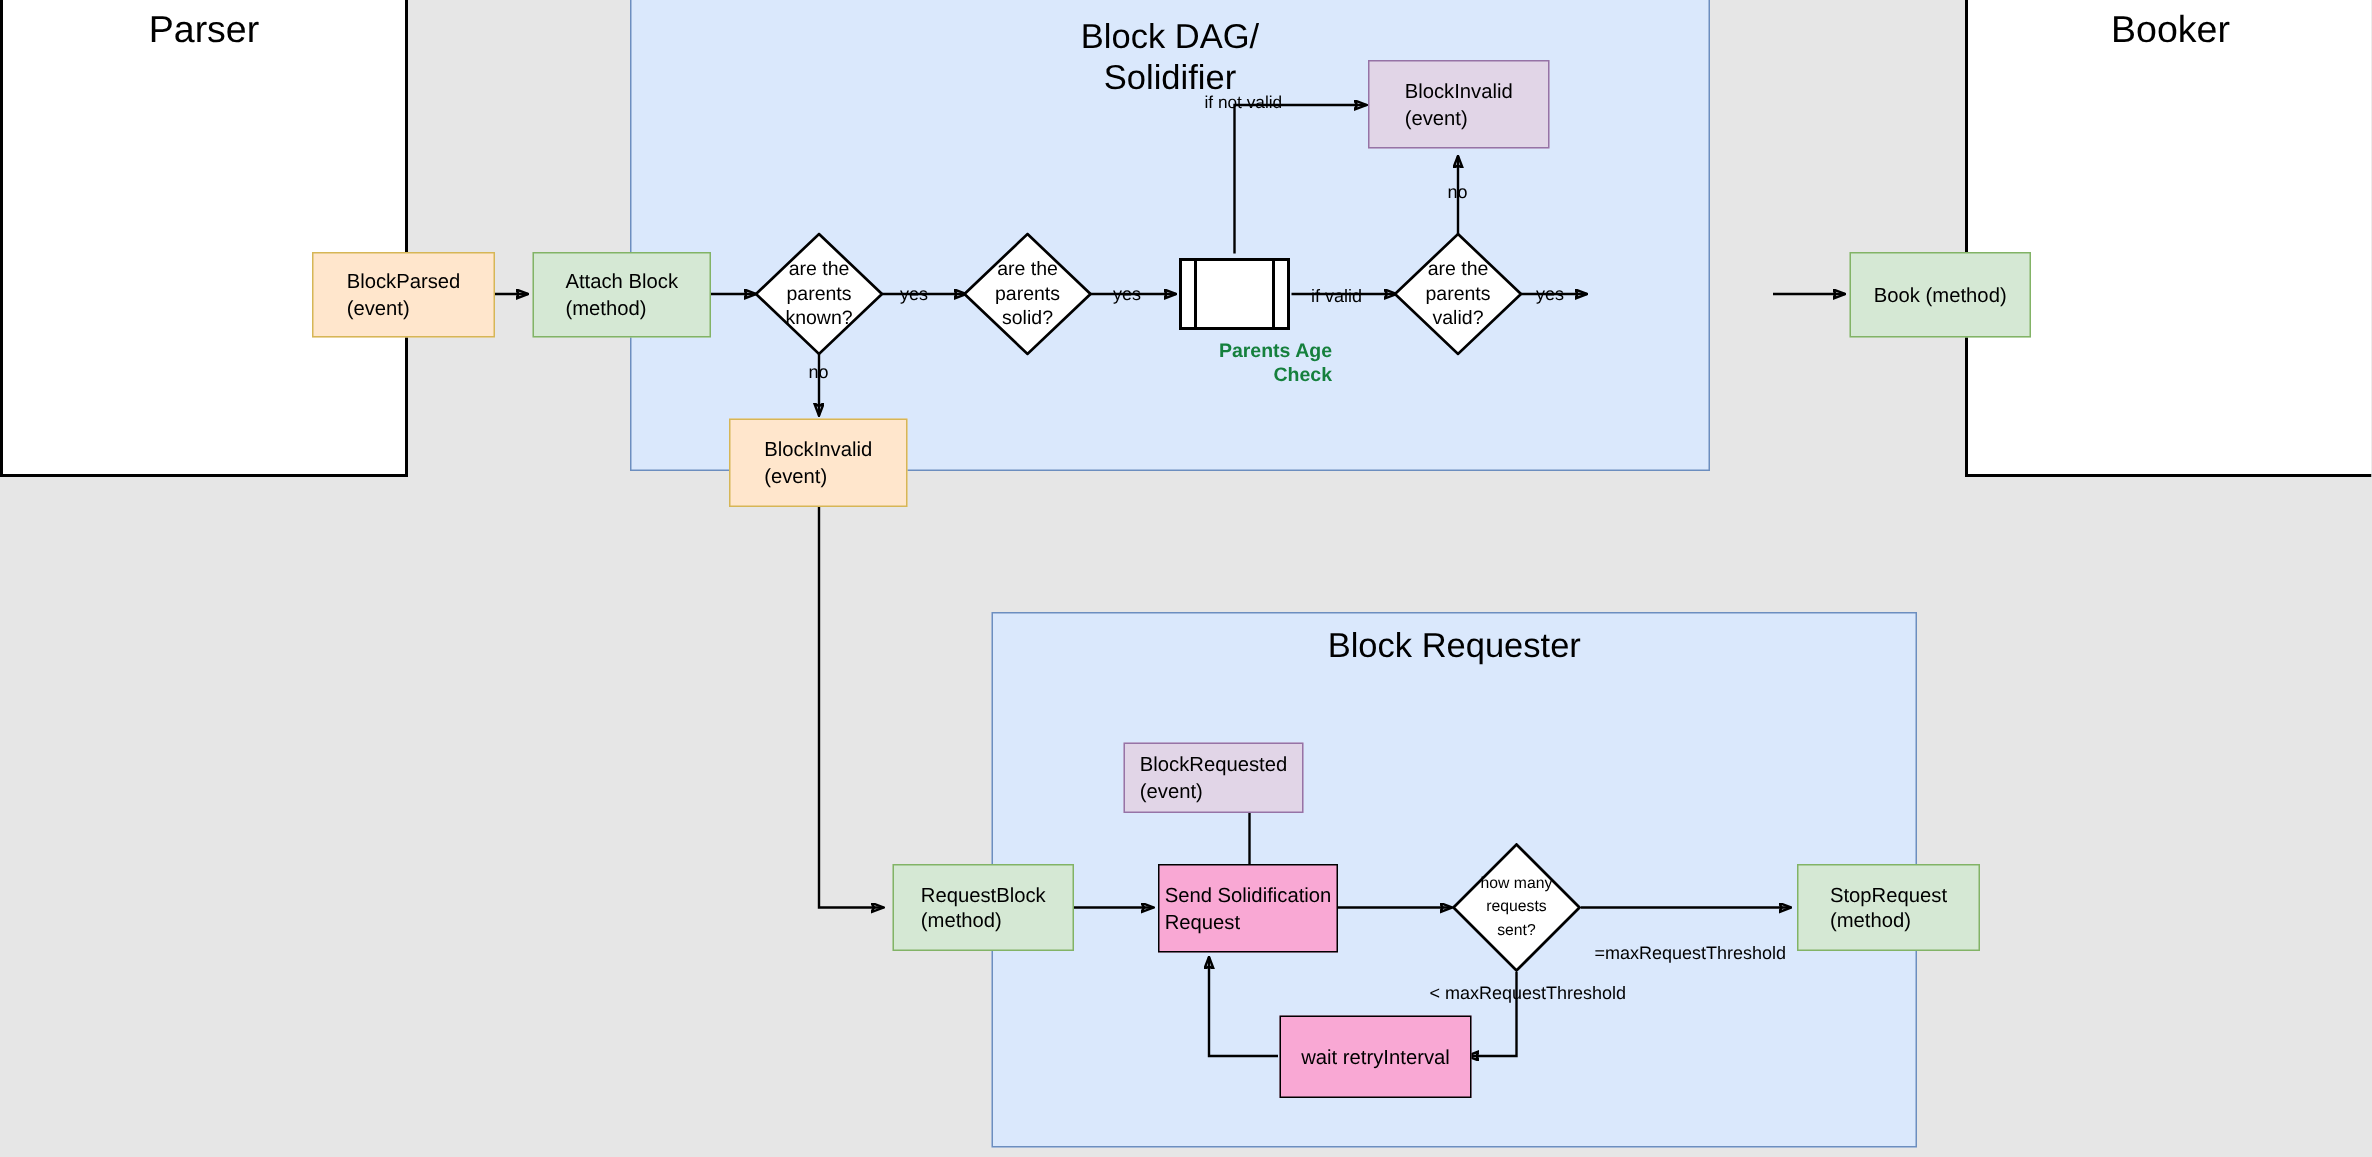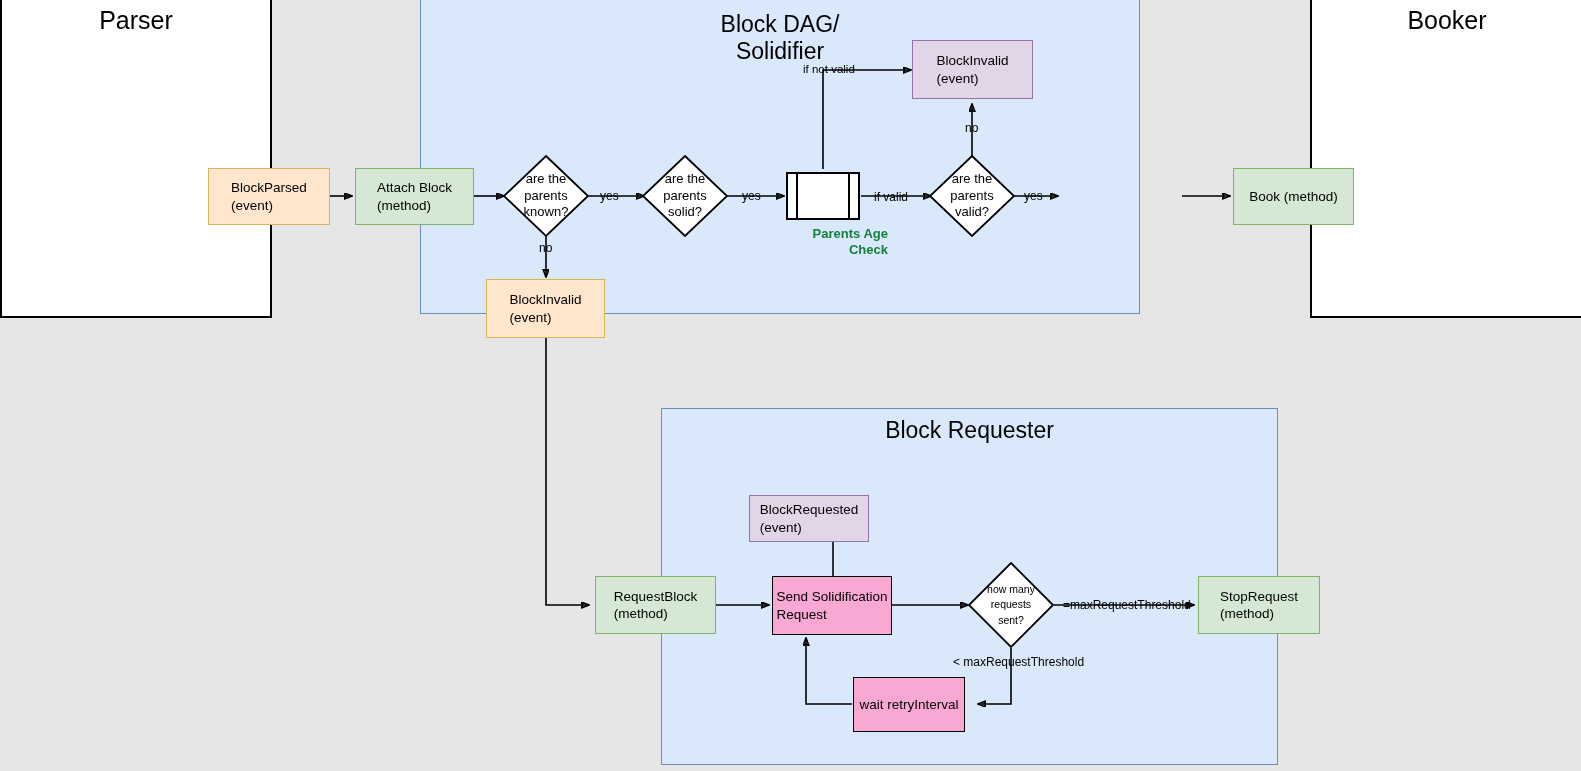--- a/index.html
+++ b/index.html
@@ -267,33 +267,33 @@
       <polygon points="43,1 85,43 43,85 1,43" fill="#ffffff" stroke="#000" stroke-width="1.8"></polygon>
     </svg>
     <div class="dlabel">how many
 requests
 sent?</div>
   </div>
 
   <div class="node n-method" style="left:1198px; top:576px; width:122px; height:58px;">StopRequest
 (method)</div>
 
-  <div class="node n-plain" style="left:853px; top:677px; width:112px; height:55px; font-size:13.5px;">wait retryInterval</div>
+  <div class="node n-plain" style="left:853px; top:677px; width:128px; height:55px; font-size:13.5px;">wait retryInterval</div>
 
   <div class="edge-label" style="left:600px; top:190px;">yes</div>
 
   <div class="edge-label" style="left:539px; top:242px;">no</div>
 
   <div class="edge-label" style="left:742px; top:190px;">yes</div>
 
   <div class="edge-label" style="left:874px; top:191px;">if valid</div>
 
   <div class="edge-label sm" style="left:803px; top:64px;">if not valid</div>
 
   <div class="edge-label" style="left:965px; top:122px;">no</div>
 
   <div class="edge-label" style="left:1024px; top:190px;">yes</div>
 
-  <div class="edge-label" style="left:1063px; top:599px;">=maxRequestThreshold</div>
+  <div class="edge-label" style="left:1063px; top:629px;">=maxRequestThreshold</div>
 
   <div class="edge-label" style="left:953px; top:656px;">&lt; maxRequestThreshold</div>
 
 </div>
 
 </body></html>

